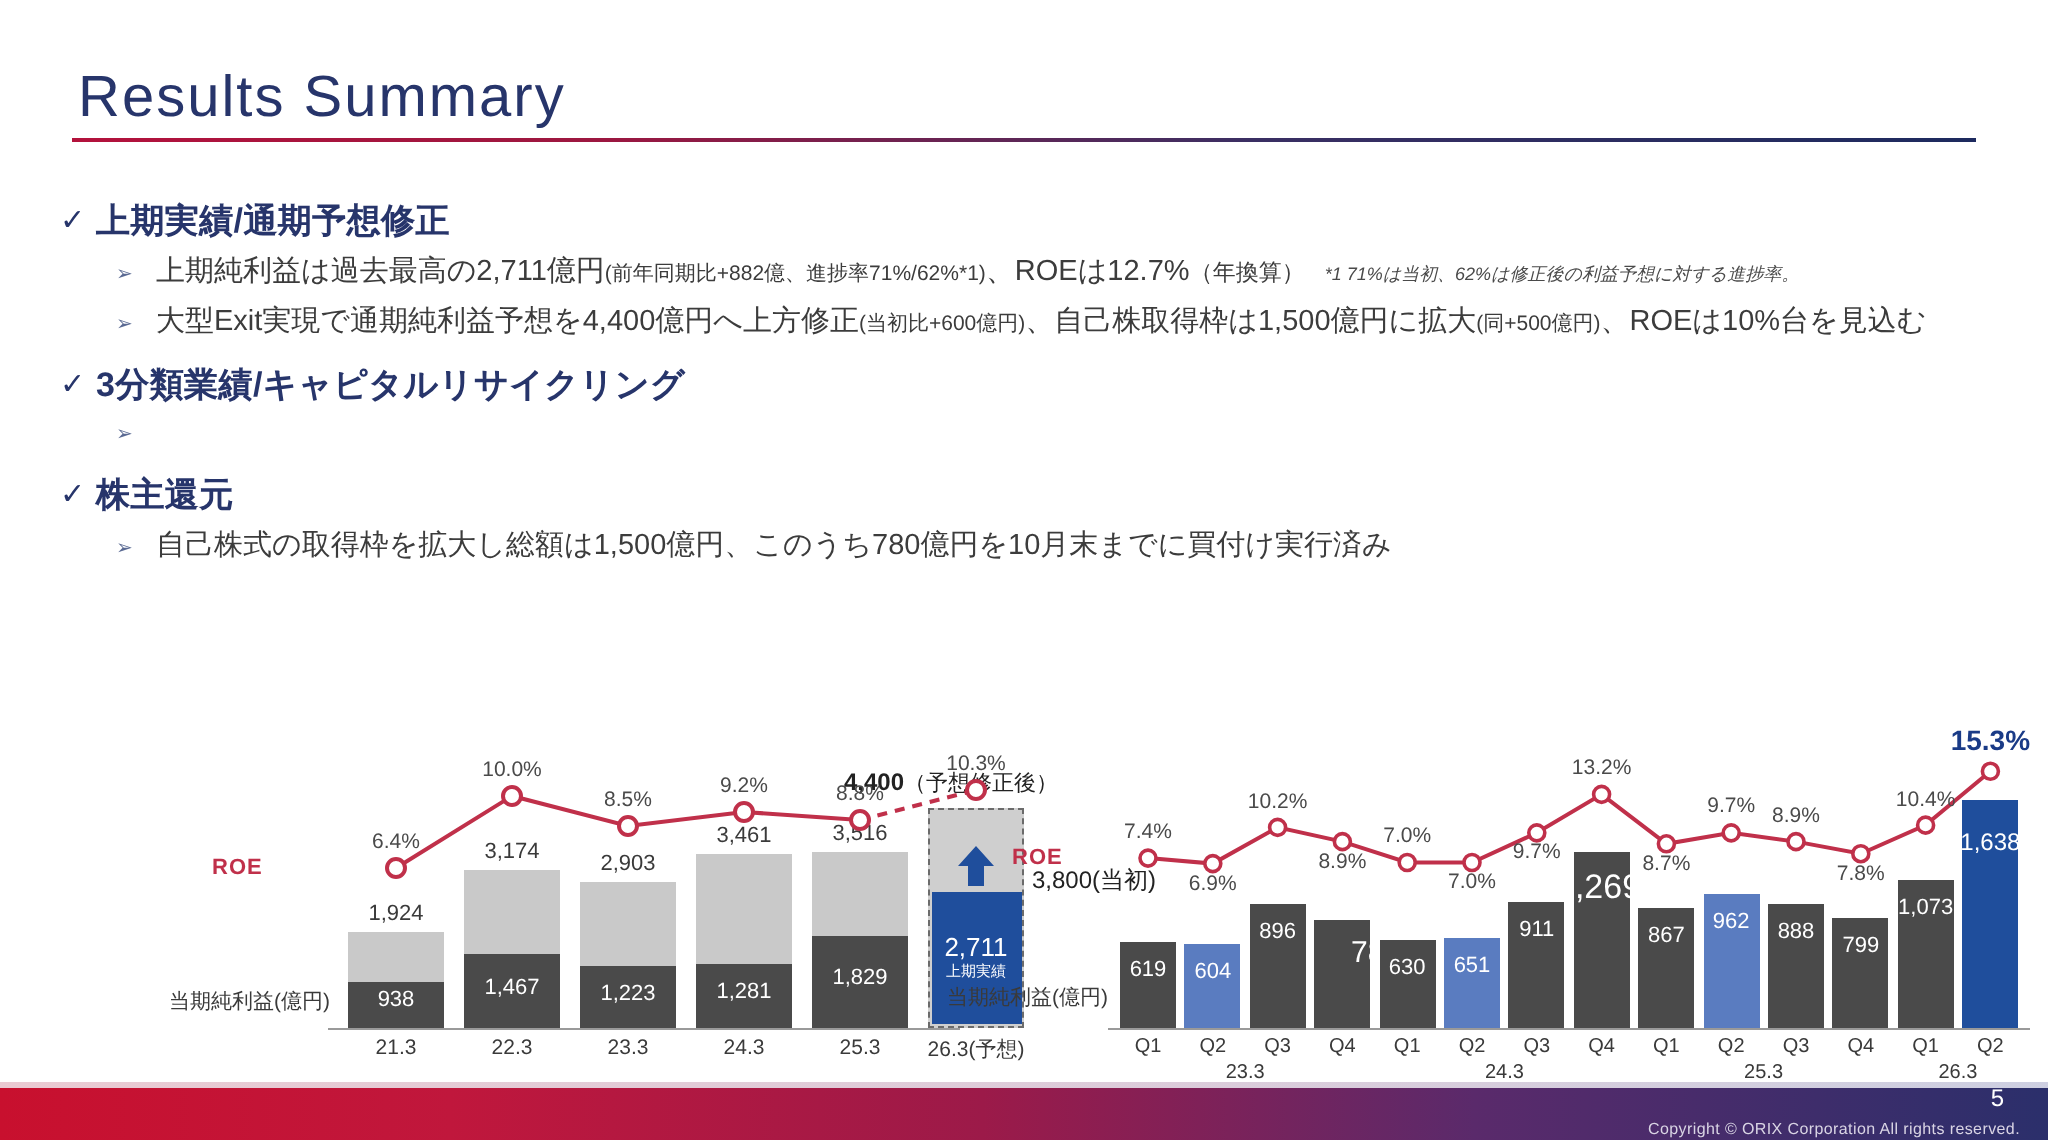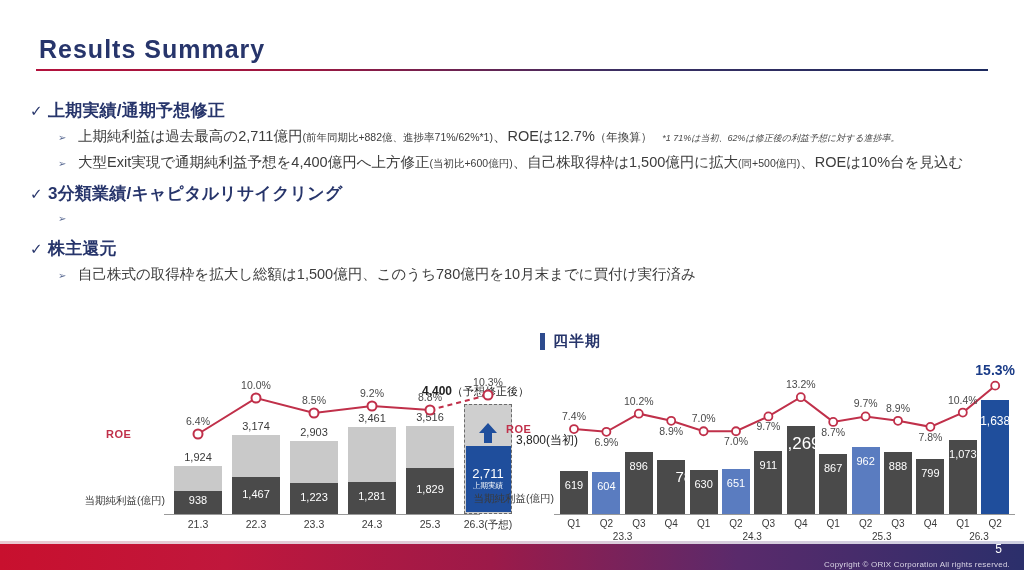--- a/index.html
+++ b/index.html
@@ -8,21 +8,21 @@
     background:#ffffff;
     font-family:"Liberation Sans","DejaVu Sans",sans-serif;
     color:#2b2b2b;
     position:relative;
   }
   .slide{position:relative;width:1024px;height:570px;}
 
   
   .title-wrap{position:absolute;left:36px;top:36px;width:952px;}
   .slide-title{
-    font-size:25px;letter-spacing:1px;color:#27356b;font-weight:700;
+    font-size:29px;letter-spacing:1px;color:#27356b;font-weight:400;
     line-height:26px;padding-left:3px;
   }
   .title-rule{
     margin-top:7px;height:2px;width:952px;
     background:linear-gradient(to right,#b3123c 0%,#9c1740 28%,#3a2f63 62%,#1d2a5e 100%);
   }
 
   
   .body{position:absolute;left:30px;top:96px;width:980px;}
   .lvl1{display:flex;align-items:flex-start;margin-top:4px;}
@@ -183,24 +183,20 @@
         <div class="roe-v" style="left:180px;top:24.999999999999993px;width:60px;">10.0%</div>
         <div class="roe-v" style="left:238px;top:40px;width:60px;">8.5%</div>
         <div class="roe-v" style="left:296px;top:33.00000000000001px;width:60px;">9.2%</div>
         <div class="roe-v" style="left:354px;top:36.99999999999999px;width:60px;">8.8%</div>
         <div class="roe-v" style="left:412px;top:21.999999999999986px;width:60px;">10.3%</div>
         <div class="roe-lbl" style="left:60px;top:74px;">ROE</div>
       </div>
   </div>
 
   <div class="panel" style="left:540px;top:332px;width:484px;height:205px;">
-    <div class="panel-head">
-      <span class="tick-bar"></span>
-      <span class="panel-title">四半期</span>
-    </div>
     <div class="chart" id="quarterly-chart" style="position:absolute;left:-80px;top:22px;width:564px;height:185px;">
         <div class="axis-cap" style="left:-14px;top:138px;width:108px;">当期純利益(億円)</div>
         <div class="axis-line" style="left:94px;top:160px;width:461.2px;"></div>
         <div class="bar bar-dark" style="left:100px;top:117.03411764705882px;width:28px;height:42.96588235294118px;"></div>
         <div class="v-in" style="left:95px;top:125.03411764705882px;width:38px;font-size:11px;">619</div>
         <div class="xtick" style="left:94px;top:164px;width:40px;font-size:10px;">Q1</div>
         <div class="bar bar-blue-lt" style="left:132.4px;top:118.07529411764706px;width:28px;height:41.92470588235294px;"></div>
         <div class="v-in" style="left:127.4px;top:126.07529411764706px;width:38px;font-size:11px;">604</div>
         <div class="xtick" style="left:126.4px;top:164px;width:40px;font-size:10px;">Q2</div>
         <div class="bar bar-dark" style="left:164.8px;top:97.80705882352942px;width:28px;height:62.19294117647059px;"></div>

